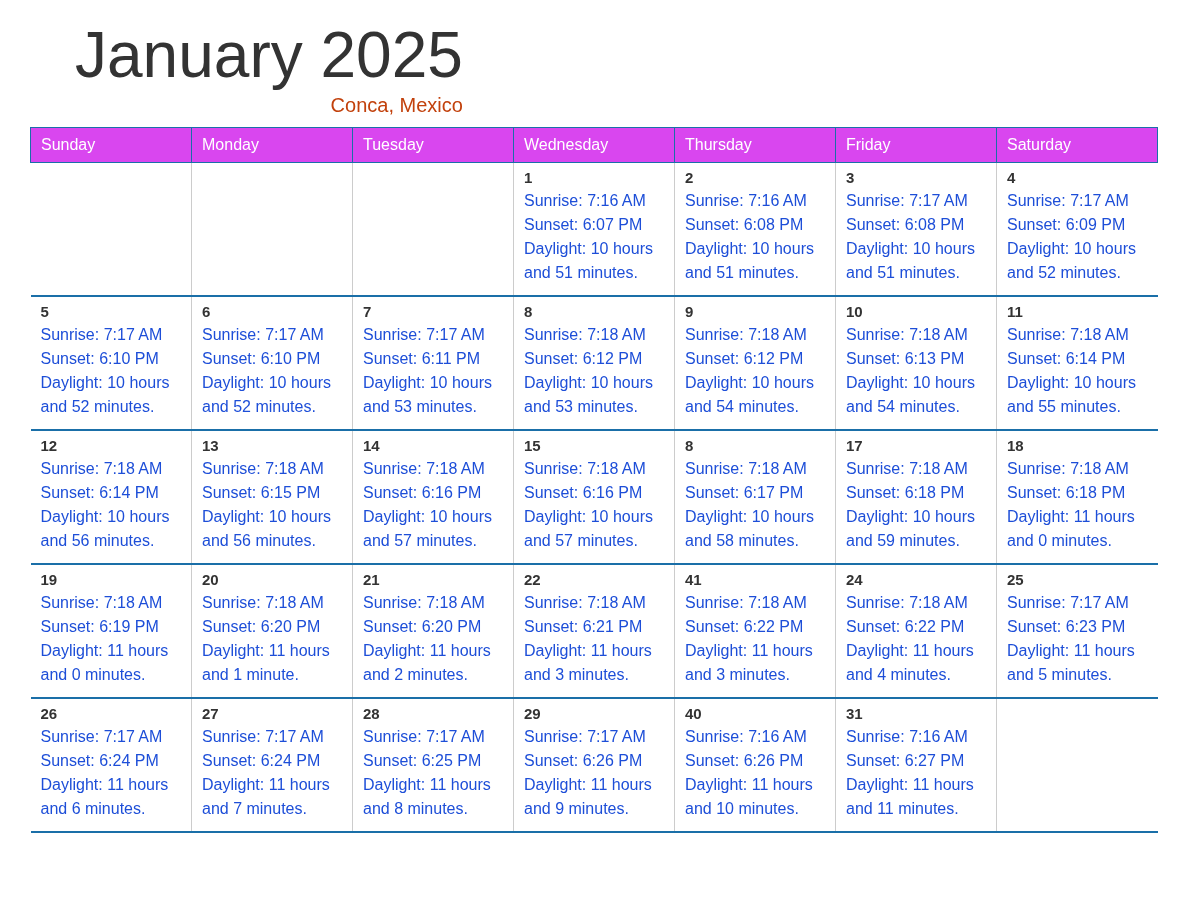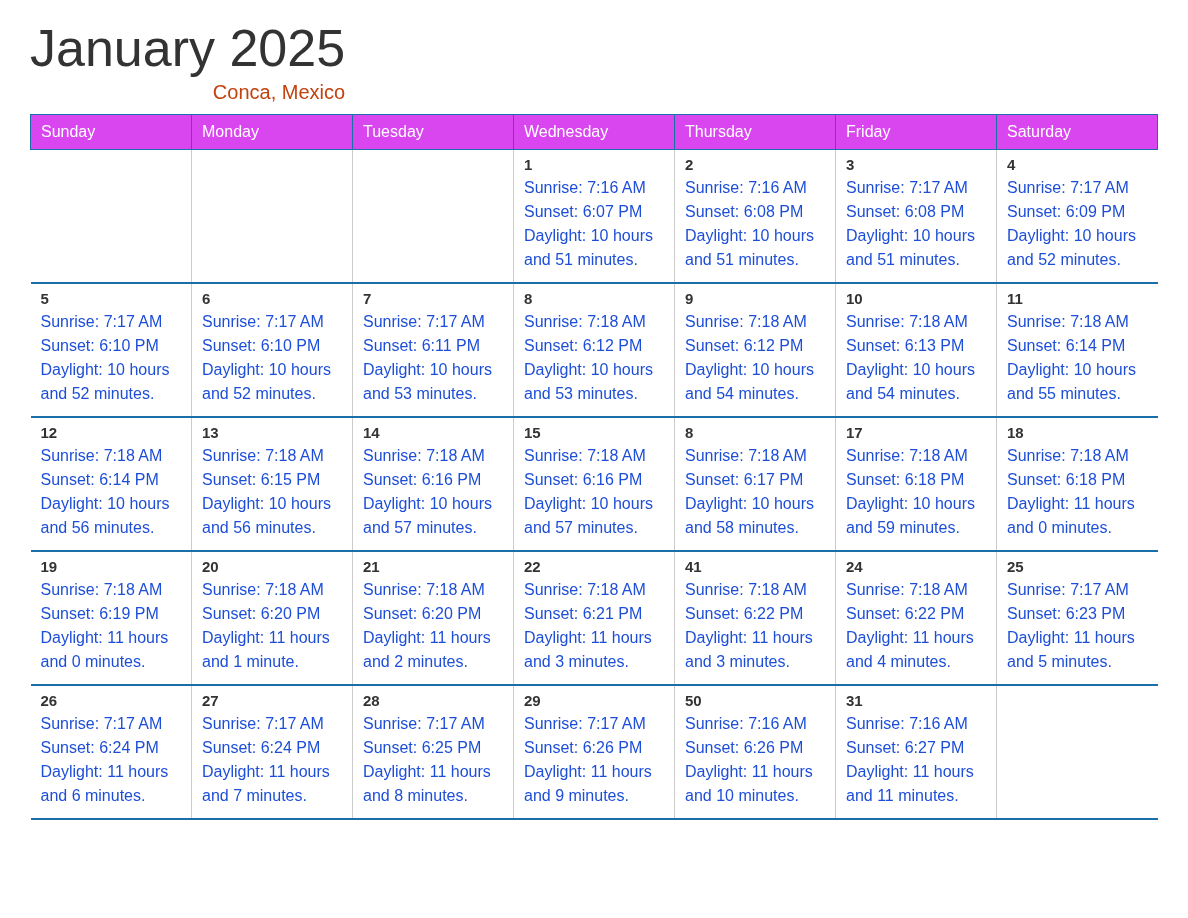--- a/index.html
+++ b/index.html
@@ -42,24 +42,25 @@
     }
     .logo-blue {
       color: #1a6fa8;
       font-size: 22px;
       font-weight: bold;
     }
     .title-section {
       text-align: right;
     }
     .month-title {
-      font-size: 52px;
+      font-size: 64px;
       font-weight: normal;
       color: #333;
       line-height: 1.1;
+      margin-left: 45px;
     }
     .location {
       font-size: 20px;
       color: #c2410c;
       margin-top: 4px;
     }
     table {
       width: 100%;
       border-collapse: collapse;
       margin-top: 8px;
@@ -338,21 +339,21 @@
 and 8 minutes.</div>
         </td>
         <td>
           <span class="day-number">29</span>
           <div class="day-info" style="white-space: pre-line;">Sunrise: 7:17 AM
 Sunset: 6:26 PM
 Daylight: 11 hours
 and 9 minutes.</div>
         </td>
         <td>
-          <span class="day-number">50</span>
+          <span class="day-number">40</span>
           <div class="day-info" style="white-space: pre-line;">Sunrise: 7:16 AM
 Sunset: 6:26 PM
 Daylight: 11 hours
 and 10 minutes.</div>
         </td>
         <td>
           <span class="day-number">31</span>
           <div class="day-info" style="white-space: pre-line;">Sunrise: 7:16 AM
 Sunset: 6:27 PM
 Daylight: 11 hours

